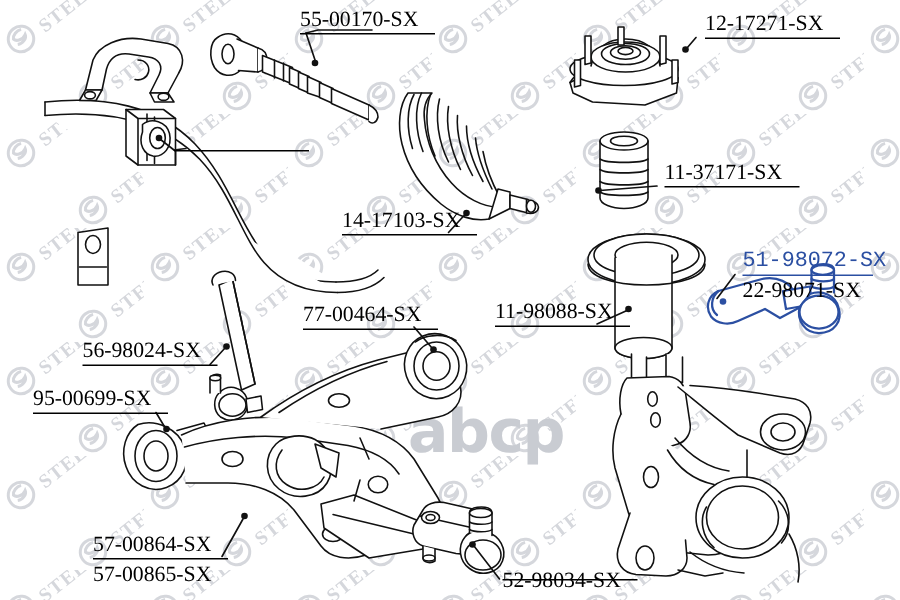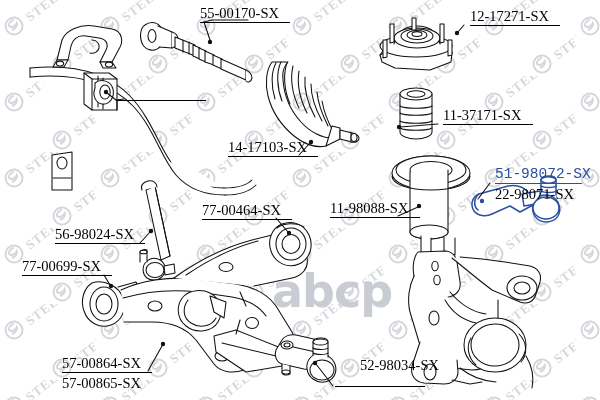--- a/index.html
+++ b/index.html
@@ -1,21 +1,21 @@
 <!DOCTYPE html>
 <html><head>
 <meta charset="utf-8">
 <style>
   html,body{margin:0;padding:0;background:#fff;}
   body{width:600px;height:400px;overflow:hidden;font-family:"Liberation Serif",serif;}
   #stage{position:relative;width:600px;height:400px;background:#ffffff;overflow:hidden;}
   #wm, #art, #labels{position:absolute;left:0;top:0;width:600px;height:400px;}
   #wm{z-index:1;}
   #bigwm{position:absolute;z-index:2;left:272px;top:268px;font-family:"DejaVu Sans",sans-serif;
-        font-size:46px;font-weight:700;color:#c9ccd2;letter-spacing:-1px;line-height:1;}
+        font-size:40px;font-weight:700;color:#c9ccd2;letter-spacing:-1px;line-height:1;}
   #art{z-index:3;}
   #labels{z-index:4;}
   .lbl{position:absolute;font-family:"Liberation Serif",serif;font-size:14.5px;color:#000;
        white-space:nowrap;letter-spacing:0px;}
   .lbl.blue{color:#2b4fa2;font-family:Liberation Mono, monospace;}
   .ul{position:absolute;height:0;border-top:1.3px solid #000;}
   .ul.blue{border-top-color:#2b4fa2;}
 </style>
 </head>
 <body>
@@ -323,21 +323,21 @@
       <div class="ul" style="left: 228px; top: 156px; width: 90px;"></div>
       <div class="lbl blue" style="left: 495px; top: 166px;">51-98072-SX</div>
       <div class="ul blue" style="left: 495px; top: 183px; width: 87px;"></div>
       <div class="lbl" style="left: 495px; top: 186px;">22-98071-SX</div>
       <div class="lbl" style="left: 330px; top: 200px;">11-98088-SX</div>
       <div class="ul" style="left: 330px; top: 217px; width: 90px;"></div>
       <div class="lbl" style="left: 202px; top: 202px;">77-00464-SX</div>
       <div class="ul" style="left: 202px; top: 219px; width: 90px;"></div>
       <div class="lbl" style="left: 55px; top: 226px;">56-98024-SX</div>
       <div class="ul" style="left: 55px; top: 243px; width: 90px;"></div>
-      <div class="lbl" style="left: 22px; top: 258px;">77-00699-SX</div>
+      <div class="lbl" style="left: 22px; top: 258px;">95-00699-SX</div>
       <div class="ul" style="left: 22px; top: 275px; width: 90px;"></div>
       <div class="lbl" style="left: 62px; top: 355px;">57-00864-SX</div>
       <div class="ul" style="left: 62px; top: 372px; width: 90px;"></div>
       <div class="lbl" style="left: 62px; top: 375px; text-align: center;">57-00865-SX</div>
-      <div class="lbl" style="left: 335px; top: 357px; margin-left: 25px;">52-98034-SX</div>
+      <div class="lbl" style="left: 335px; top: 379px;">52-98034-SX</div>
       <div class="ul" style="left: 335px; top: 386px; width: 90px;"></div>
     </div>
 </div>
 
 </body></html>

